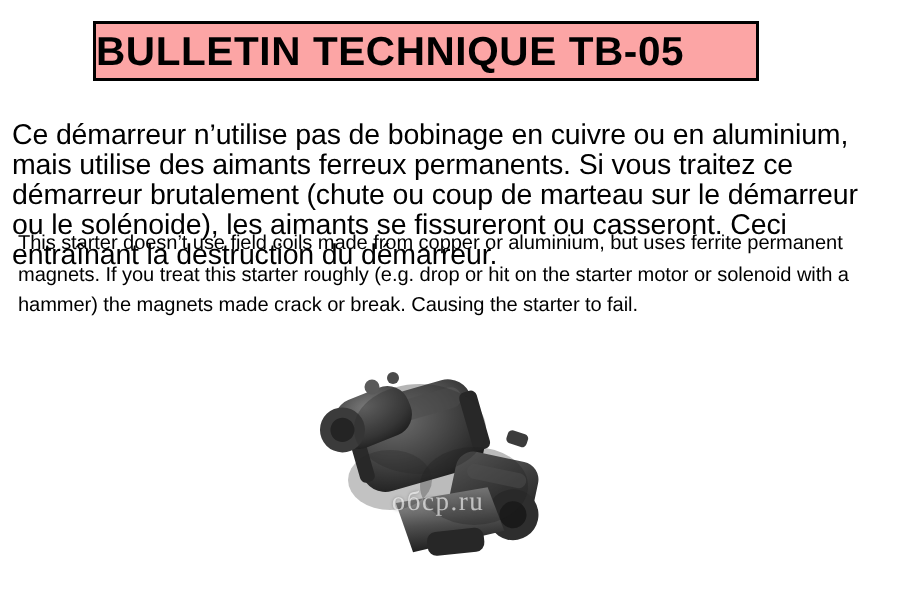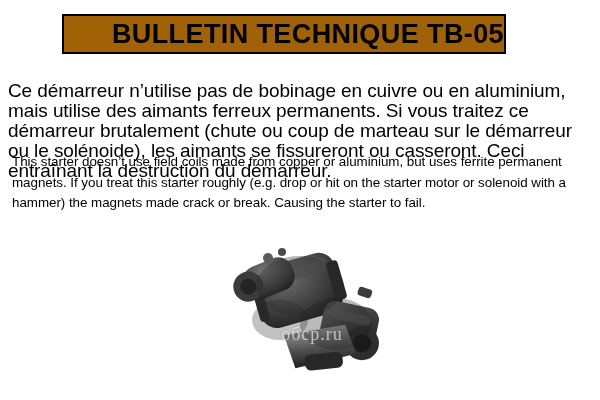--- a/index.html
+++ b/index.html
@@ -29,22 +29,22 @@
     width: 444px;
     height: 40px;
   }
   .title-box {
     border: 2px solid #000;
     width: 100%;
     height: 100%;
     box-sizing: border-box;
     display: flex;
     align-items: center;
-    justify-content: flex-end;
-    background: #a16207;
+    justify-content: flex-start;
+    background: #fca5a5;
   }
   .title-text {
     font-size: 27px;
     font-weight: bold;
     letter-spacing: 0.4px;
     line-height: 1;
     white-space: nowrap;
     font-family: "Liberation Sans", sans-serif;
   }
   
@@ -63,21 +63,21 @@
     left: 12px;
     width: 575px;
     font-size: 13.4px;
     line-height: 20.5px;
     letter-spacing: -0.05px;
   }
   
   .photo-area {
     position: absolute;
     top: 228px;
-    left: 208px;
+    left: 188px;
     width: 208px;
     height: 152px;
   }
   .photo-svg {
     display: block;
   }
   .watermark {
     position: absolute;
     left: 34px;
     top: 96px;

